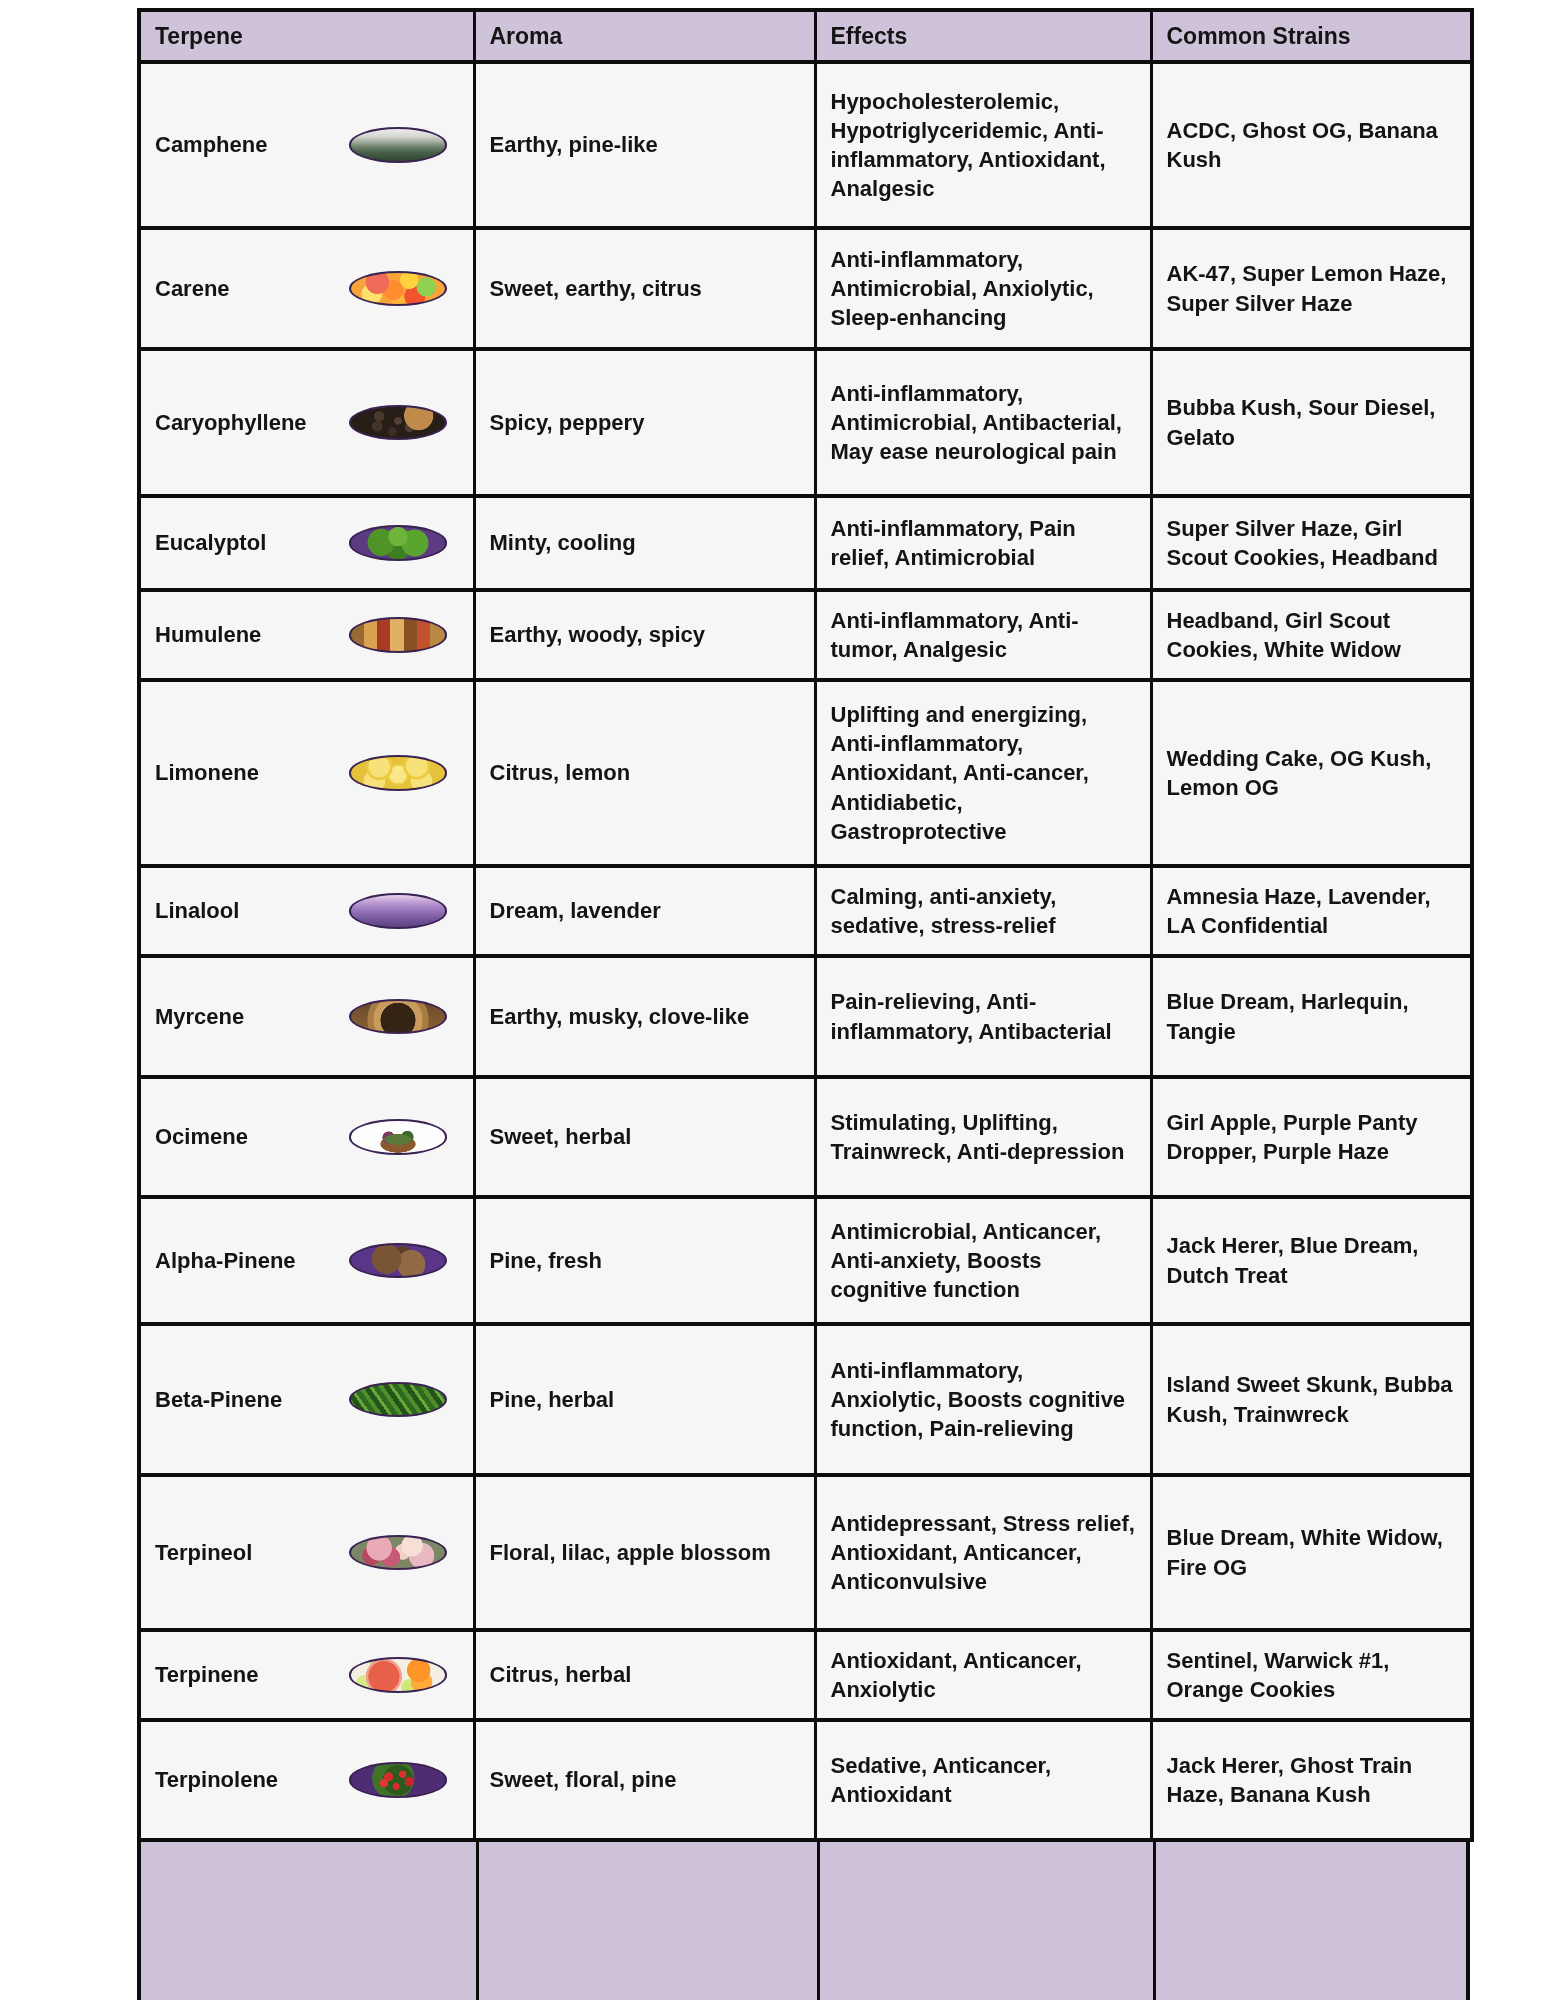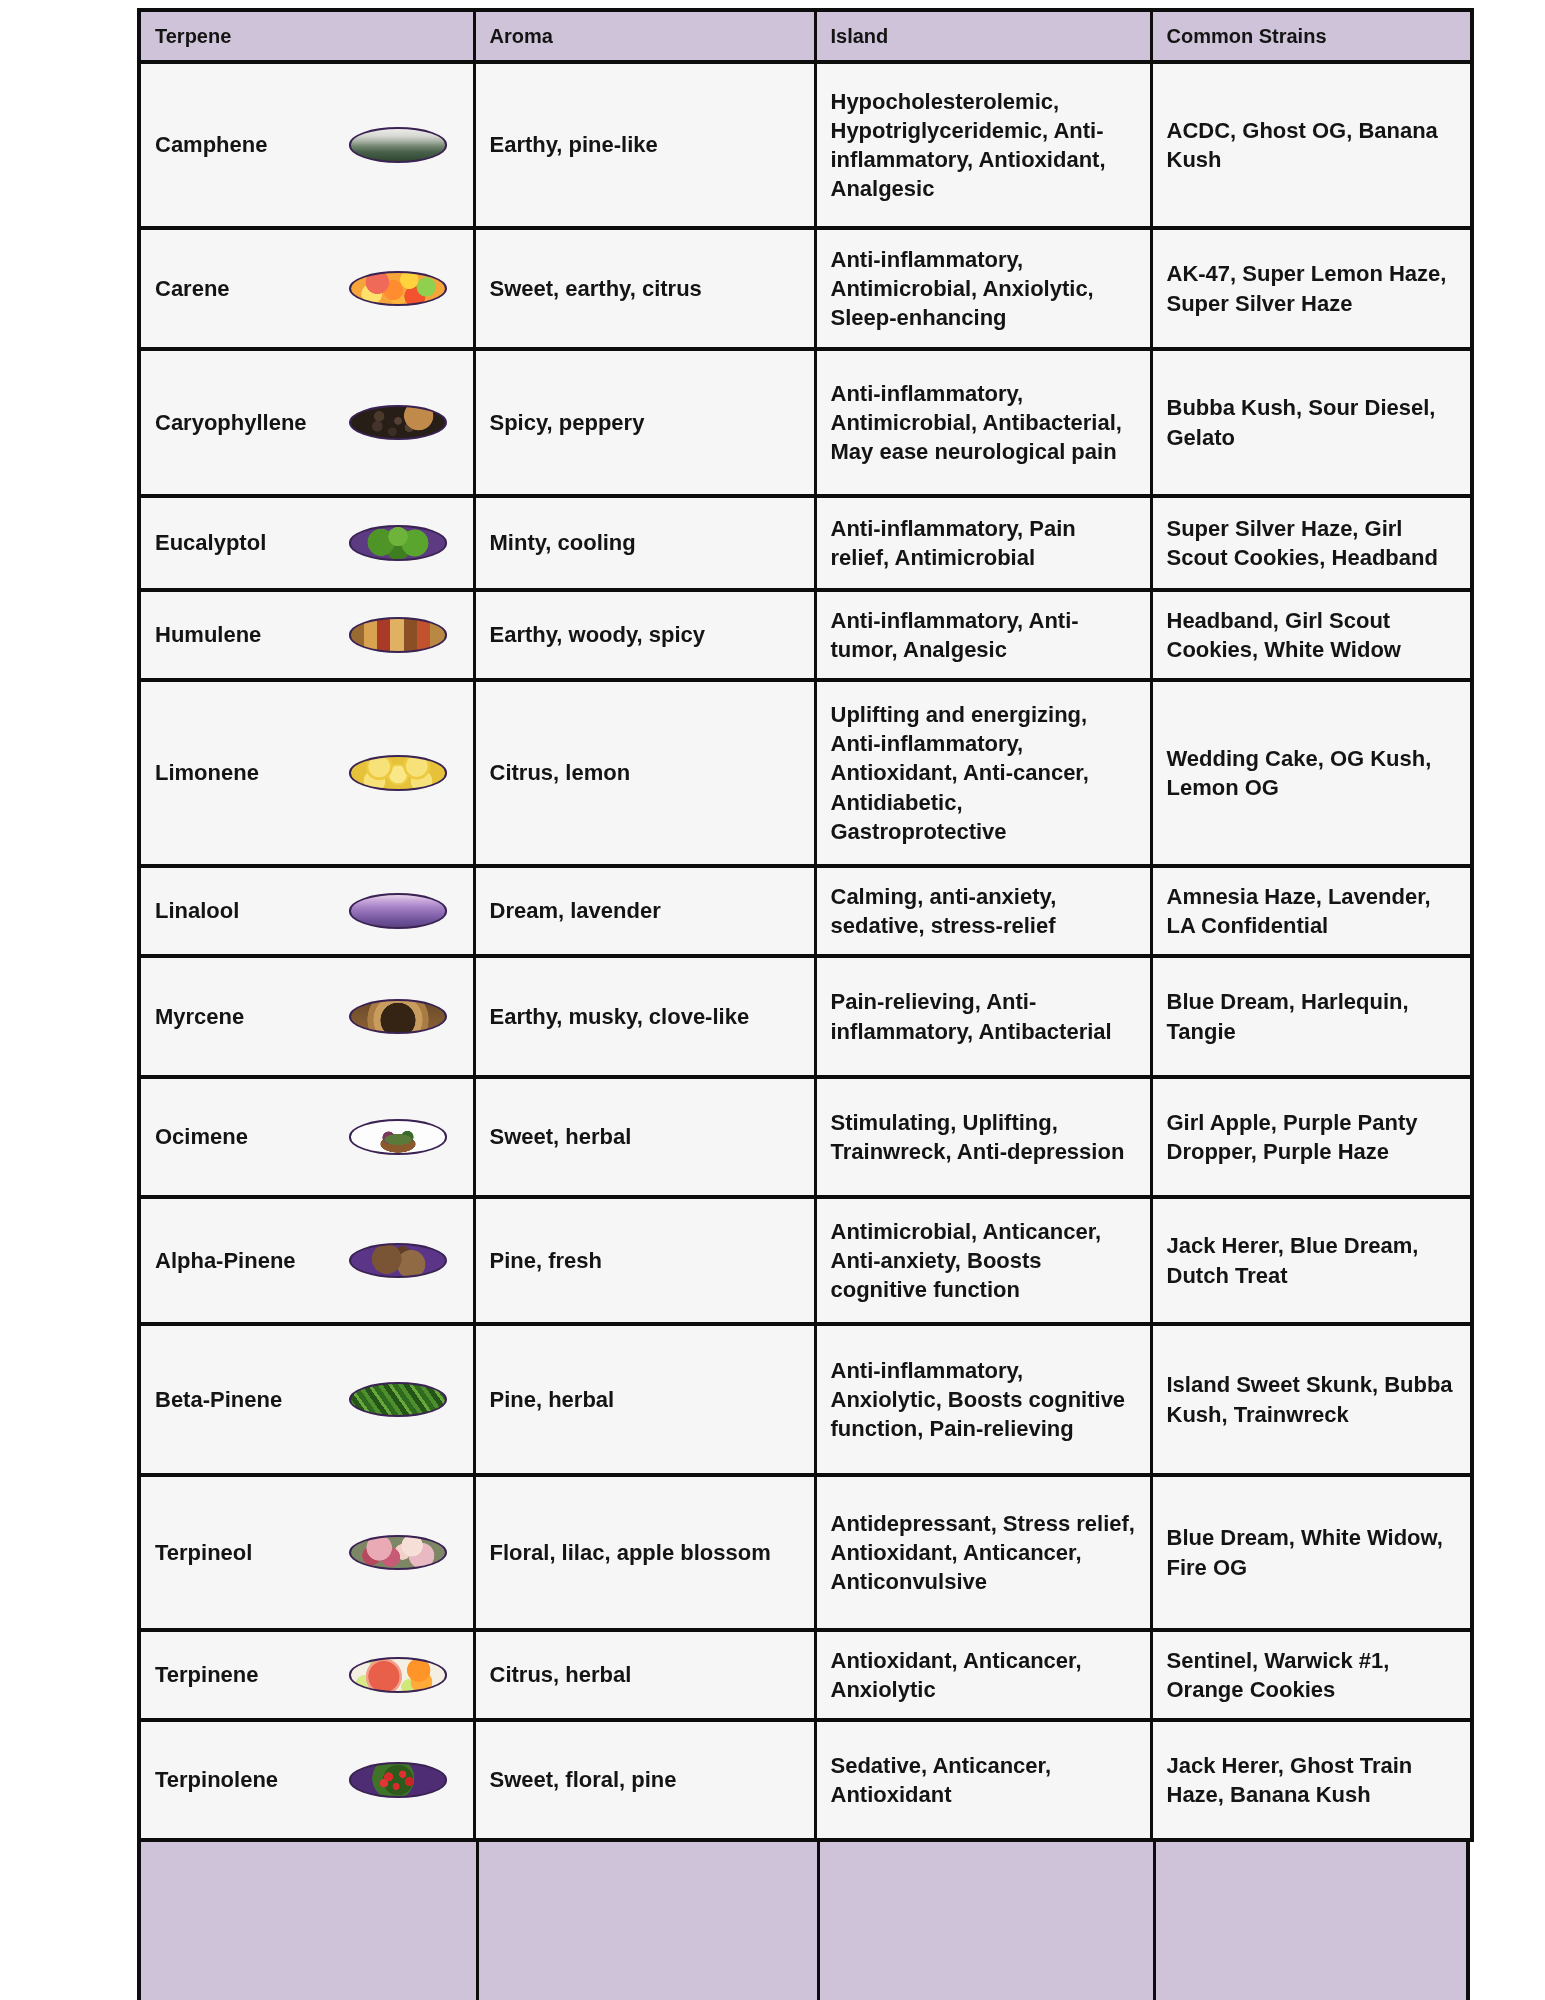--- a/index.html
+++ b/index.html
@@ -13,21 +13,21 @@
   body{font-family:"Liberation Sans","DejaVu Sans",sans-serif;color:var(--text)}
   .page{position:relative;width:1545px;height:2000px;background:#ffffff;overflow:hidden}
   .table-wrap{position:absolute;left:137px;top:8px;width:1333px;height:1992px;
     display:flex;flex-direction:column}
   table{border-collapse:collapse;table-layout:fixed;width:100%;flex:0 0 auto;
     border:4px solid var(--border)}
   th,td{border:3px solid var(--border);border-top-width:4px;border-bottom-width:4px;
     background:var(--cell_bg);vertical-align:middle;text-align:left;
     font-weight:700;font-size:22px;line-height:1.32;color:var(--text);
     padding:8px 12px 8px 14px;overflow:hidden}
-  thead th{background:var(--header_bg);font-size:20px;height:52px;padding-left:14px}
+  thead th{background:var(--header_bg);font-size:23px;height:52px;padding-left:14px}
   tr.r1{height:166px}  tr.r2{height:121px}  tr.r3{height:147px}
   tr.r4{height:155px}  tr.r5{height:94px}   tr.r6{height:90px}
   tr.r7{height:186px}  tr.r8{height:90px}   tr.r9{height:121px}
   tr.r10{height:120px} tr.r11{height:127px} tr.r12{height:151px}
   tr.r13{height:155px} tr.r14{height:90px}  tr.r15{height:120px}
   td.c-terpene{padding:0}
   .terp-wrap{display:flex;align-items:flex-end;height:100%;width:100%}
   .terp-name{flex:1 1 auto;align-self:center;padding:6px 4px 6px 14px}
   .pic{flex:0 0 98px;width:98px;align-self:stretch;margin:3px 26px 3px 0;
     border-radius:50%;border:2px solid #3a2353;background-color:#888}
@@ -117,21 +117,21 @@
       <colgroup>
           <col style="width:335px">
           <col style="width:341px">
           <col style="width:336px">
           <col style="width:321px">
         </colgroup>
       <thead>
         <tr>
           <th>Terpene</th>
           <th>Aroma</th>
-          <th>Island</th>
+          <th>Effects</th>
           <th>Common Strains</th>
         </tr>
       </thead>
       <tbody>
         <tr class="r1">
           <td class="c-terpene">
               <div class="terp-wrap">
             <span class="terp-name">Camphene</span>
             <span class="pic" data-img="misty-forest"></span>
           </div>

